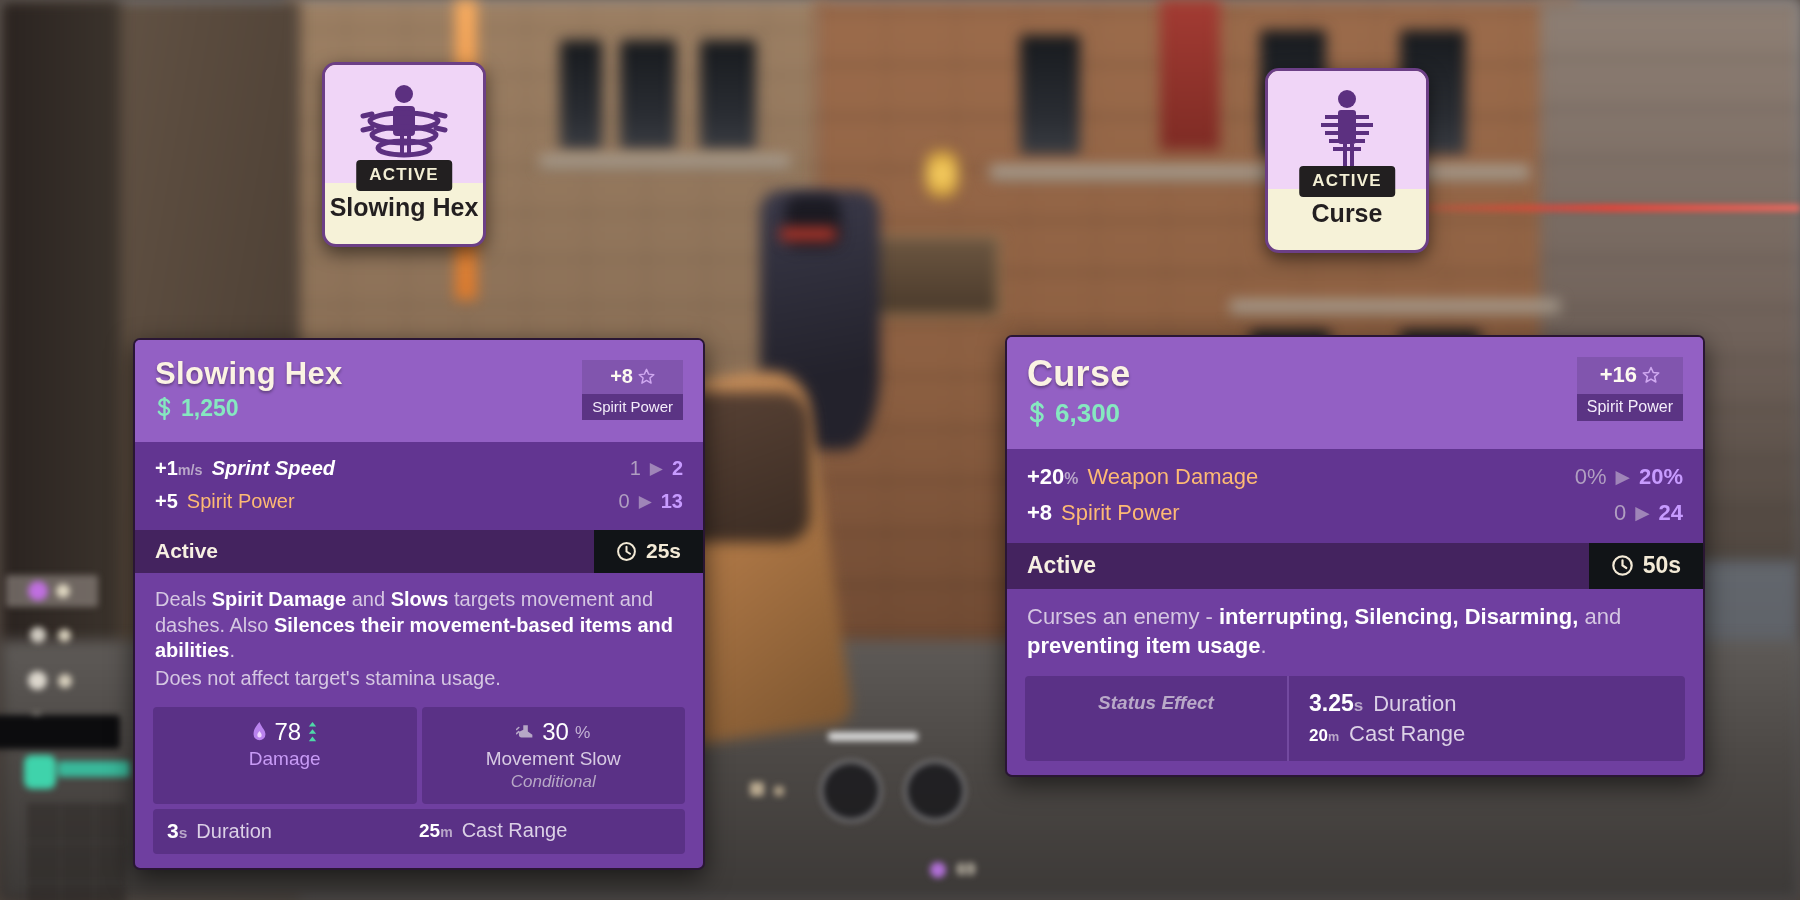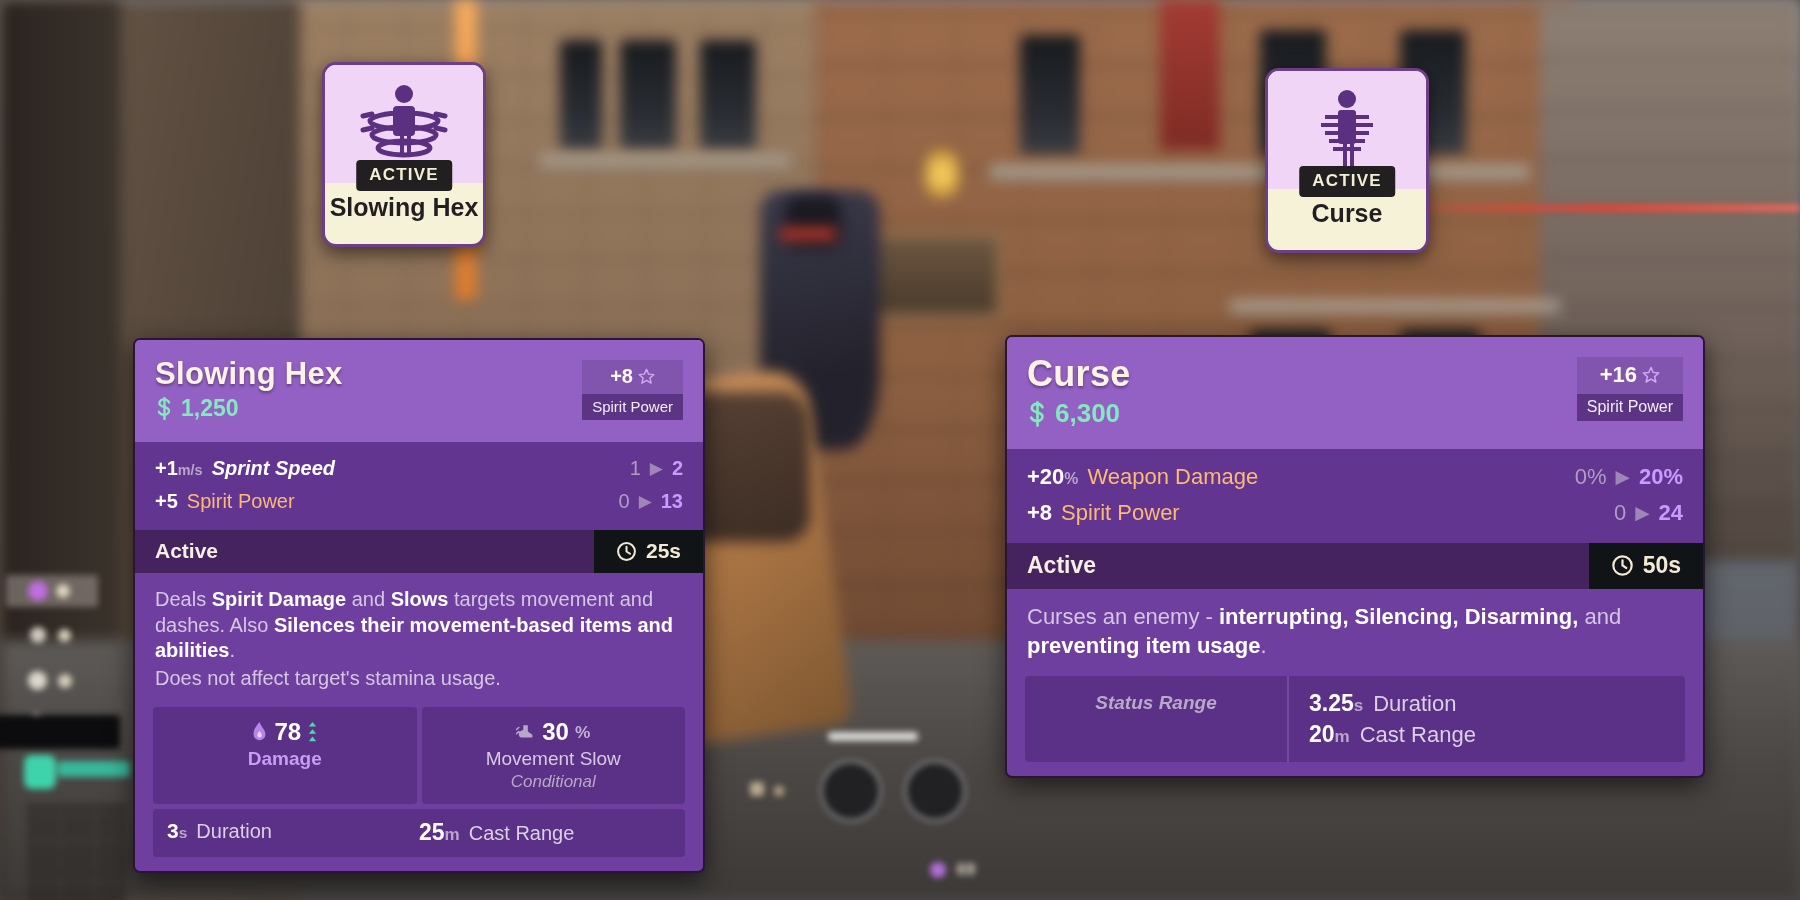--- a/index.html
+++ b/index.html
@@ -266,26 +266,26 @@
   .tip-boxes { padding: 8px 18px 14px; }
   .box-row { display: flex; gap: 5px; }
   .tbox {
     background: #5a3186;
     border-radius: 4px;
     padding: 11px 10px 12px;
     text-align: center;
     flex: 1;
   }
   .tbox .tb-main {
-    color: #ffffff; font-weight: bold;
+    color: #ffffff; font-weight: normal;
     display: flex; align-items: center; justify-content: center; gap: 6px;
   }
   .tbox .tb-main .unit { color: #c3b1d4; font-size: .72em; }
   .tbox .tb-sub { color: #d7cae3; margin-top: 2px; }
-  .tbox .tb-sub.accent { color: #c89bf5; font-weight: bold; }
+  .tbox .tb-sub.accent { color: #c89bf5; }
   .tbox .tb-note { color: #b7a8c6; font-style: italic; margin-top: 2px; }
 
   .box-wide {
     background: #5a3186; border-radius: 4px;
     display: flex; padding: 10px 14px 11px;
     margin-top: 5px;
   }
   .bw-cell { flex: 1; display: flex; align-items: baseline; gap: 9px; }
   .bw-val { color: #ffffff; font-weight: bold; }
   .bw-val .unit { color: #b9a7c9; font-size: .74em; }
@@ -501,21 +501,21 @@
         <div class="tb-note" style="font-size:17px">Conditional</div>
       </div>
     </div>
 
     <div class="box-wide">
       <div class="bw-cell">
         <span class="bw-val" style="font-size:21px"><span>3</span><span class="unit">s</span></span>
         <span class="bw-lbl" style="font-size:20px">Duration</span>
       </div>
       <div class="bw-cell">
-        <span class="bw-val" style="font-size:23px"><span>25</span><span class="unit">m</span></span>
+        <span class="bw-val" style="font-size:19px"><span>25</span><span class="unit">m</span></span>
         <span class="bw-lbl" style="font-size:20px">Cast Range</span>
       </div>
     </div>
   </div>
 </div>
 
 <div class="tip" style="left:1005px;top:335px;width:700px">
 
   <div class="tip-head">
     <div class="tip-title" style="font-size:36px">Curse</div>
@@ -573,27 +573,27 @@
     </div>
   </div>
 
   <div class="tip-desc" style="font-size:22px;line-height:1.3">
     <p>Curses an enemy - <b>interrupting, Silencing, Disarming,</b> and <b>preventing item usage</b>.</p>
   </div>
 
   <div class="tip-boxes">
     <div class="split-box">
       <div class="sb-left">
-        <div class="sbl-sub" style="font-size:19px">Status Range</div>
+        <div class="sbl-sub" style="font-size:19px">Status Effect</div>
       </div>
       <div class="sb-right">
         <div class="sbr-row">
           <span class="bw-val" style="font-size:23px"><span>3.25</span><span class="unit">s</span></span>
           <span class="bw-lbl" style="font-size:22px">Duration</span>
         </div>
         <div class="sbr-row">
-          <span class="bw-val" style="font-size:23px"><span>20</span><span class="unit">m</span></span>
+          <span class="bw-val" style="font-size:17px"><span>20</span><span class="unit">m</span></span>
           <span class="bw-lbl" style="font-size:22px">Cast Range</span>
         </div>
       </div>
     </div>
   </div>
 </div>
 
 </body></html>

